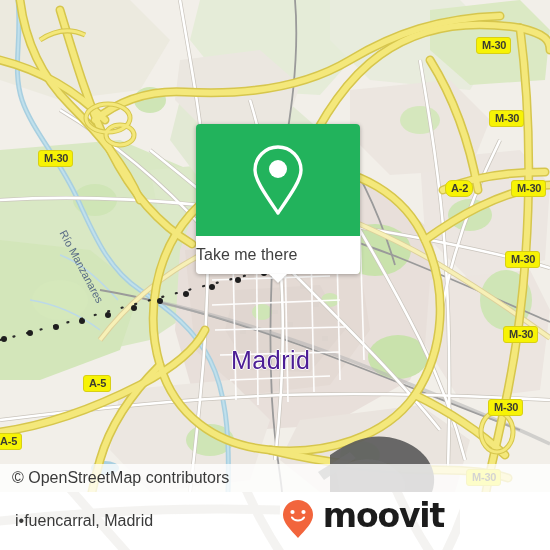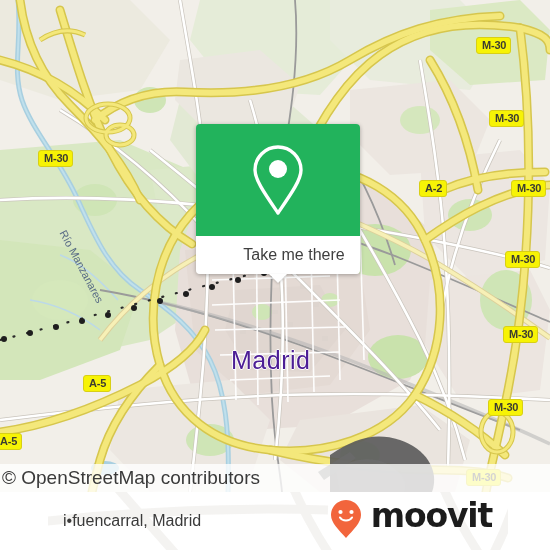--- a/index.html
+++ b/index.html
@@ -85,23 +85,22 @@
     display: flex;
     align-items: center;
     justify-content: center;
   }
   #popup-foot {
     height: 38px;
     background: #ffffff;
     border-radius: 0 0 4px 4px;
     display: flex;
     align-items: center;
-    justify-content: center;
+    justify-content: flex-start;
     position: relative;
-    padding-left: 32px;
   }
   #popup-foot-label {
     color: #3f3f3f;
     font-size: 16px;
     font-family: "Liberation Sans", sans-serif;
   }
   #popup-tail {
     position: absolute;
     left: 50%;
     bottom: -9px;
@@ -120,35 +119,34 @@
     top: 464px;
     width: 550px;
     height: 28px;
     background: rgba(255,255,255,0.78);
     display: flex;
     align-items: center;
     z-index: 30;
   }
   #attribution-text {
     color: #3a3a3a;
-    font-size: 19px;
-    font-family: "Liberation Sans", sans-serif;
-    padding-left: 2px;
+    font-size: 16px;
+    font-family: "Liberation Sans", sans-serif;
+    padding-left: 12px;
   }
 
   
   #footer {
     position: absolute;
     left: 0;
     top: 492px;
     width: 460px;
     height: 58px;
     background: #ffffff;
     overflow: hidden;
-    margin-left: 48px;
   }
   #footer-watermark {
     position: absolute;
     left: 0; top: -30px;
     width: 550px; height: 118px;
     opacity: 0.55;
   }
   #footer-title {
     position: absolute;
     left: 15px;
@@ -404,21 +402,21 @@
       </g>
     </svg>
 
     <div class="city-label" style="left:231px; top:346px;">Madrid</div>
     <div class="river-label" style="left:68px; top:228px; transform: rotate(62deg);">Río Manzanares</div>
 
     <div id="shield-layer">
         <div class="shield" style="left: 476px; top: 37px;">M-30</div>
         <div class="shield" style="left: 489px; top: 110px;">M-30</div>
         <div class="shield" style="left: 38px; top: 150px;">M-30</div>
-        <div class="shield" style="left: 419px; top: 180px;">A-2</div>
+        <div class="shield" style="left: 445px; top: 180px; border-radius: 7px;">A-2</div>
         <div class="shield" style="left: 511px; top: 180px;">M-30</div>
         <div class="shield" style="left: 505px; top: 251px;">M-30</div>
         <div class="shield" style="left: 503px; top: 326px;">M-30</div>
         <div class="shield" style="left: 83px; top: 375px;">A-5</div>
         <div class="shield" style="left: 488px; top: 399px;">M-30</div>
         <div class="shield" style="left: -6px; top: 433px;">A-5</div>
         <div class="shield" style="left: 466px; top: 469px;">M-30</div>
       </div>
 
     <div id="popup">

